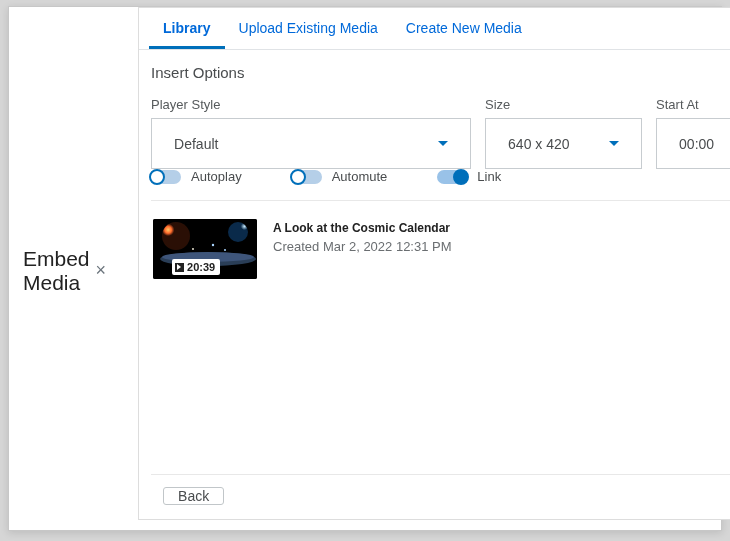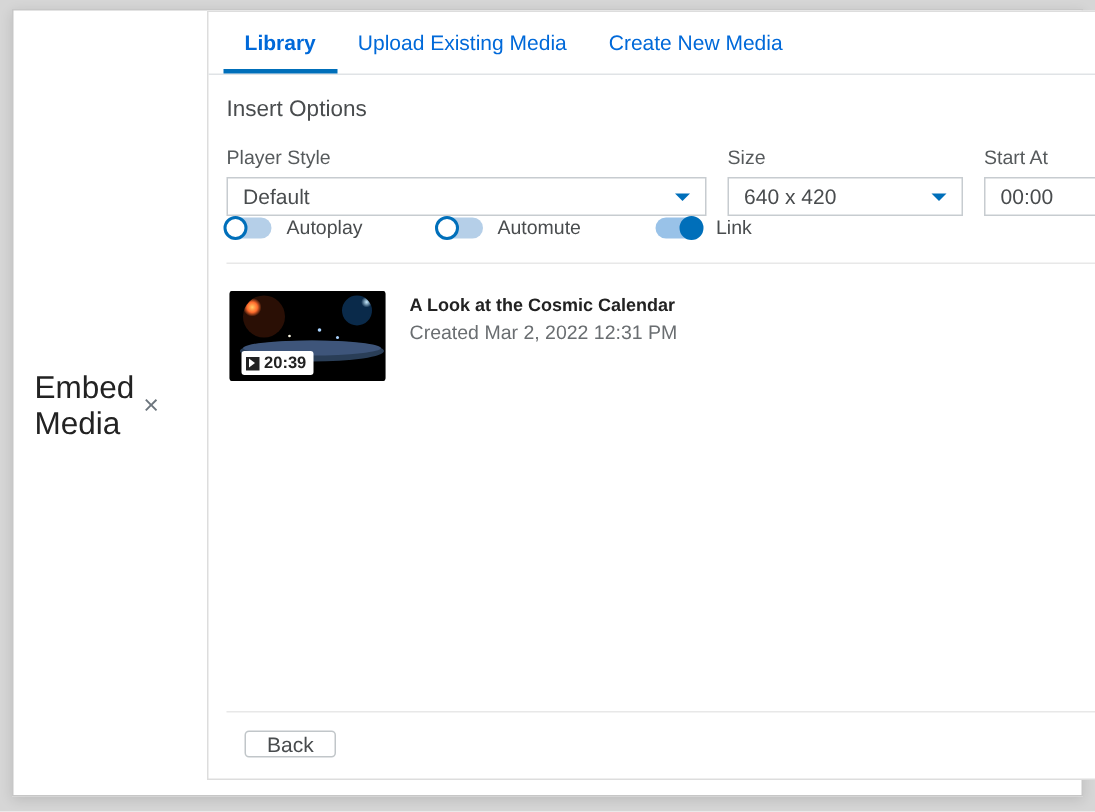--- a/index.html
+++ b/index.html
@@ -73,24 +73,24 @@
     margin-bottom: 16px;
   }
   .controls-row {
     display: flex;
     gap: 14px;
   }
   .ctrl { display:flex; flex-direction:column; }
   .ctrl-label { font-size: 13px; color: #565a5c; margin-bottom: 6px; }
   .select, .text-input {
     border: 1px solid #c7ccd0;
-    height: 26px;
+    height: 51px;
     font-size: 14px;
     color: #494c4e;
-    padding: 0 10px;
+    padding: 0 22px;
     display: flex;
     align-items: center;
     justify-content: space-between;
     background: #fff;
     cursor: pointer;
   }
   .player-style { width: 320px; }
   .size-sel { width: 157px; }
   .start-at { width: 157px; }
   .text-input { cursor: text; }
@@ -138,21 +138,21 @@
   .thumb {
     width: 104px; height: 60px;
     position: relative;
     border-radius: 2px;
     overflow: hidden;
     background: #000;
   }
   .thumb svg { display:block; }
   .duration {
     position: absolute;
-    left: 8px; bottom: 4px;
+    left: 19px; bottom: 4px;
     background: #fff;
     color: #222;
     font-size: 11px;
     font-weight: 600;
     padding: 2px 5px 2px 3px;
     border-radius: 2px;
     display: flex;
     align-items: center;
     gap: 3px;
   }

